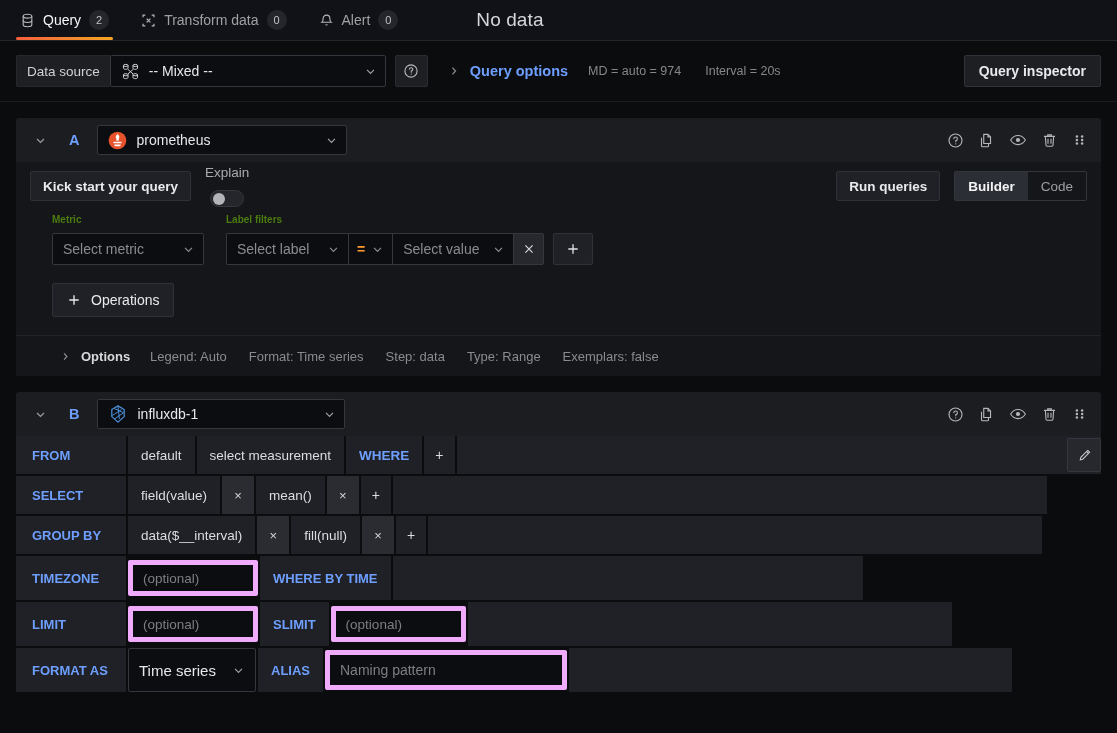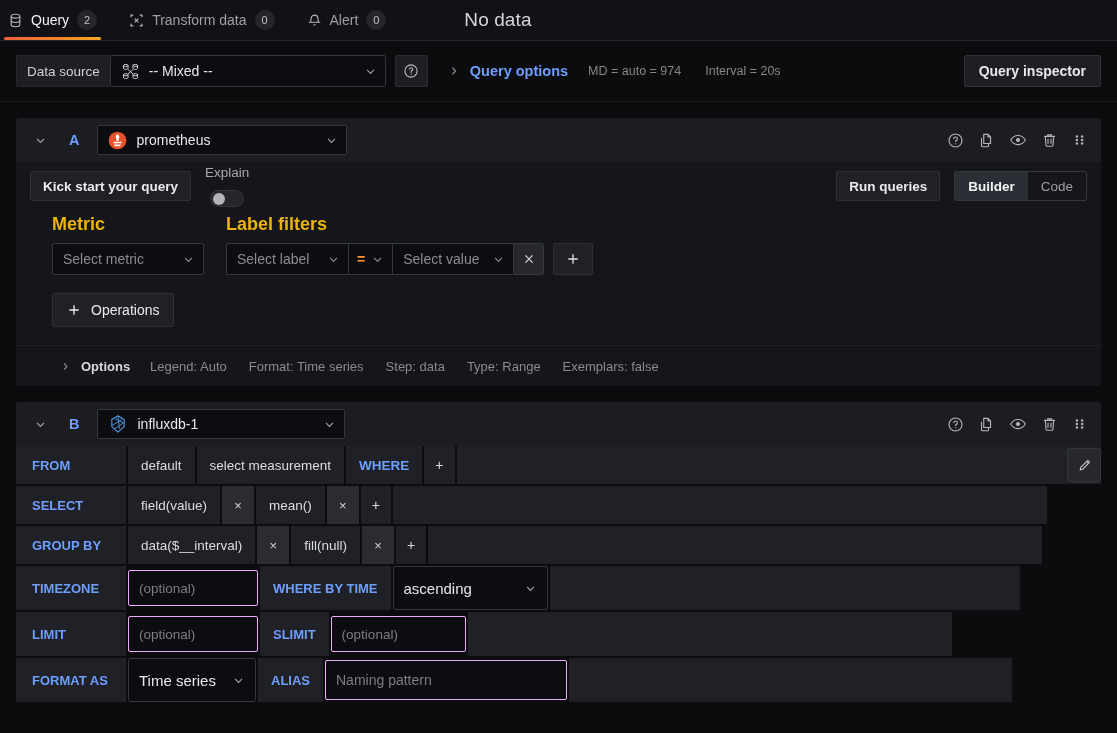--- a/index.html
+++ b/index.html
@@ -9,21 +9,21 @@
     font-family: "Liberation Sans", sans-serif;
     color: #ccccdc;
     overflow: hidden;
   }
   .app { position: relative; width: 1117px; height: 733px; background: #0b0c0e; }
 
   
   .tabbar {
     height: 41px; display: flex; align-items: stretch;
     border-bottom: 1px solid #24262b; background: #111217;
-    padding-left: 4px;
+    padding-left: 16px;
   }
   .tab {
     display: flex; align-items: center; gap: 8px;
     padding: 0 14px 0 4px; margin-right: 14px;
     position: relative; cursor: pointer;
     font-size: 14px; color: #d8d9da;
   }
   .tab .ico { display: flex; align-items: center; color: #b6b7ba; }
   .tab.active { color: #f5f5f5; }
   .tab.active::after {
@@ -124,21 +124,21 @@
     display: flex; background: #141619; border: 1px solid #33363c; border-radius: 2px;
     height: 30px; overflow: hidden;
   }
   .radio-opt {
     padding: 8px 13px; display: flex; align-items: center;
     font-size: 13.5px; color: #9d9ea1; cursor: pointer;
   }
   .radio-opt.selected { background: #2b2e34; color: #f2f3f4; font-weight: bold; }
 
   .prom-fields { display: flex; gap: 22px; padding: 4px 14px 18px 36px; }
-  .field-group .fg-label { font-size: 18px; font-weight: bold; color: #eab308; margin-bottom: 8px; }
+  .field-group .fg-label { font-size: 10px; font-weight: bold; color: #4d7c0f; margin-bottom: 8px; }
   .selectbox {
     height: 32px; display: flex; align-items: center; gap: 8px;
     padding: 0 8px 0 10px; background: #0c0d10;
     border: 1px solid #34373d; border-radius: 2px;
     font-size: 14px; color: #8b8c8f; cursor: pointer;
   }
   .selectbox .caret { color: #8b8c8f; margin-left: 4px; }
   .filters-row { display: flex; align-items: center; }
   .filter-pillset { display: flex; align-items: stretch; }
   .filter-pillset .selectbox { border-radius: 0; border-right: none; }
@@ -193,21 +193,21 @@
   .ix-seg.kw { color: #6e9fff; font-weight: bold; }
   .ix-seg.plus { padding: 0 11px; color: #dcdde0; font-size: 14px; }
   .ix-x {
     width: 32px; min-width: 32px; display: flex; align-items: center; justify-content: center;
     height: 38px; margin-left: 2px; background: #2a2c31; color: #d4d5d8;
     font-size: 13px; cursor: pointer;
   }
   .ix-fill { flex: 1; background: #1f2126; height: 38px; margin-left: 2px; }
   .ix-input {
     height: 36px; min-width: 130px; margin: 1px 0 1px 2px;
-    background: #0c0d10; border: 1px solid #f0abfc; border-radius: 2px;
+    background: #0c0d10; border: 5px solid #f0abfc; border-radius: 2px;
     padding: 0 10px; color: #dcdde0; font-size: 13.5px;
     font-family: "Liberation Sans", sans-serif;
   }
   .ix-input::placeholder { color: #7d7e81; }
   .ix-select {
     height: 44px; min-width: 155px; margin-left: 2px;
     display: flex; align-items: center; padding: 0 10px;
     background: #0c0d10; border: 1px solid #34373d; border-radius: 2px;
     color: #e6e7ea; font-size: 15px; cursor: pointer; align-self: center;
   }
@@ -590,28 +590,20 @@
         <div class="ix-seg">fill(null)</div>
         <div class="ix-x">×</div>
         <div class="ix-seg plus">+</div>
         <div class="ix-fill" style="max-width:614px"></div>
       </div>
 
       <div class="ix-row tall">
         <div class="ix-lbl">TIMEZONE</div>
         <input class="ix-input" style="width: 128px; align-self: center;" placeholder="(optional)">
         <div class="ix-lbl mid" style="width:auto;min-width:auto;padding:0 13px;margin-left:2px;height:44px">WHERE BY TIME</div>
-        <div class="ix-select">
-          <span>ascending</span>
-          <span class="caret">
-            <svg width="13" height="13" viewBox="0 0 14 14" fill="none" stroke="currentColor" stroke-width="1.3">
-                <path d="M3.3 5.3L7 9l3.7-3.7"></path>
-              </svg>
-          </span>
-        </div>
         <div class="ix-fill" style="max-width:470px"></div>
       </div>
 
       <div class="ix-row tall">
         <div class="ix-lbl">LIMIT</div>
         <input class="ix-input" style="width: 128px; align-self: center;" placeholder="(optional)">
         <div class="ix-lbl mid" style="width:auto;min-width:auto;padding:0 13px;margin-left:2px;height:44px">SLIMIT</div>
         <input class="ix-input" style="width: 135px; align-self: center;" placeholder="(optional)">
         <div class="ix-fill" style="max-width:484px"></div>
       </div>

